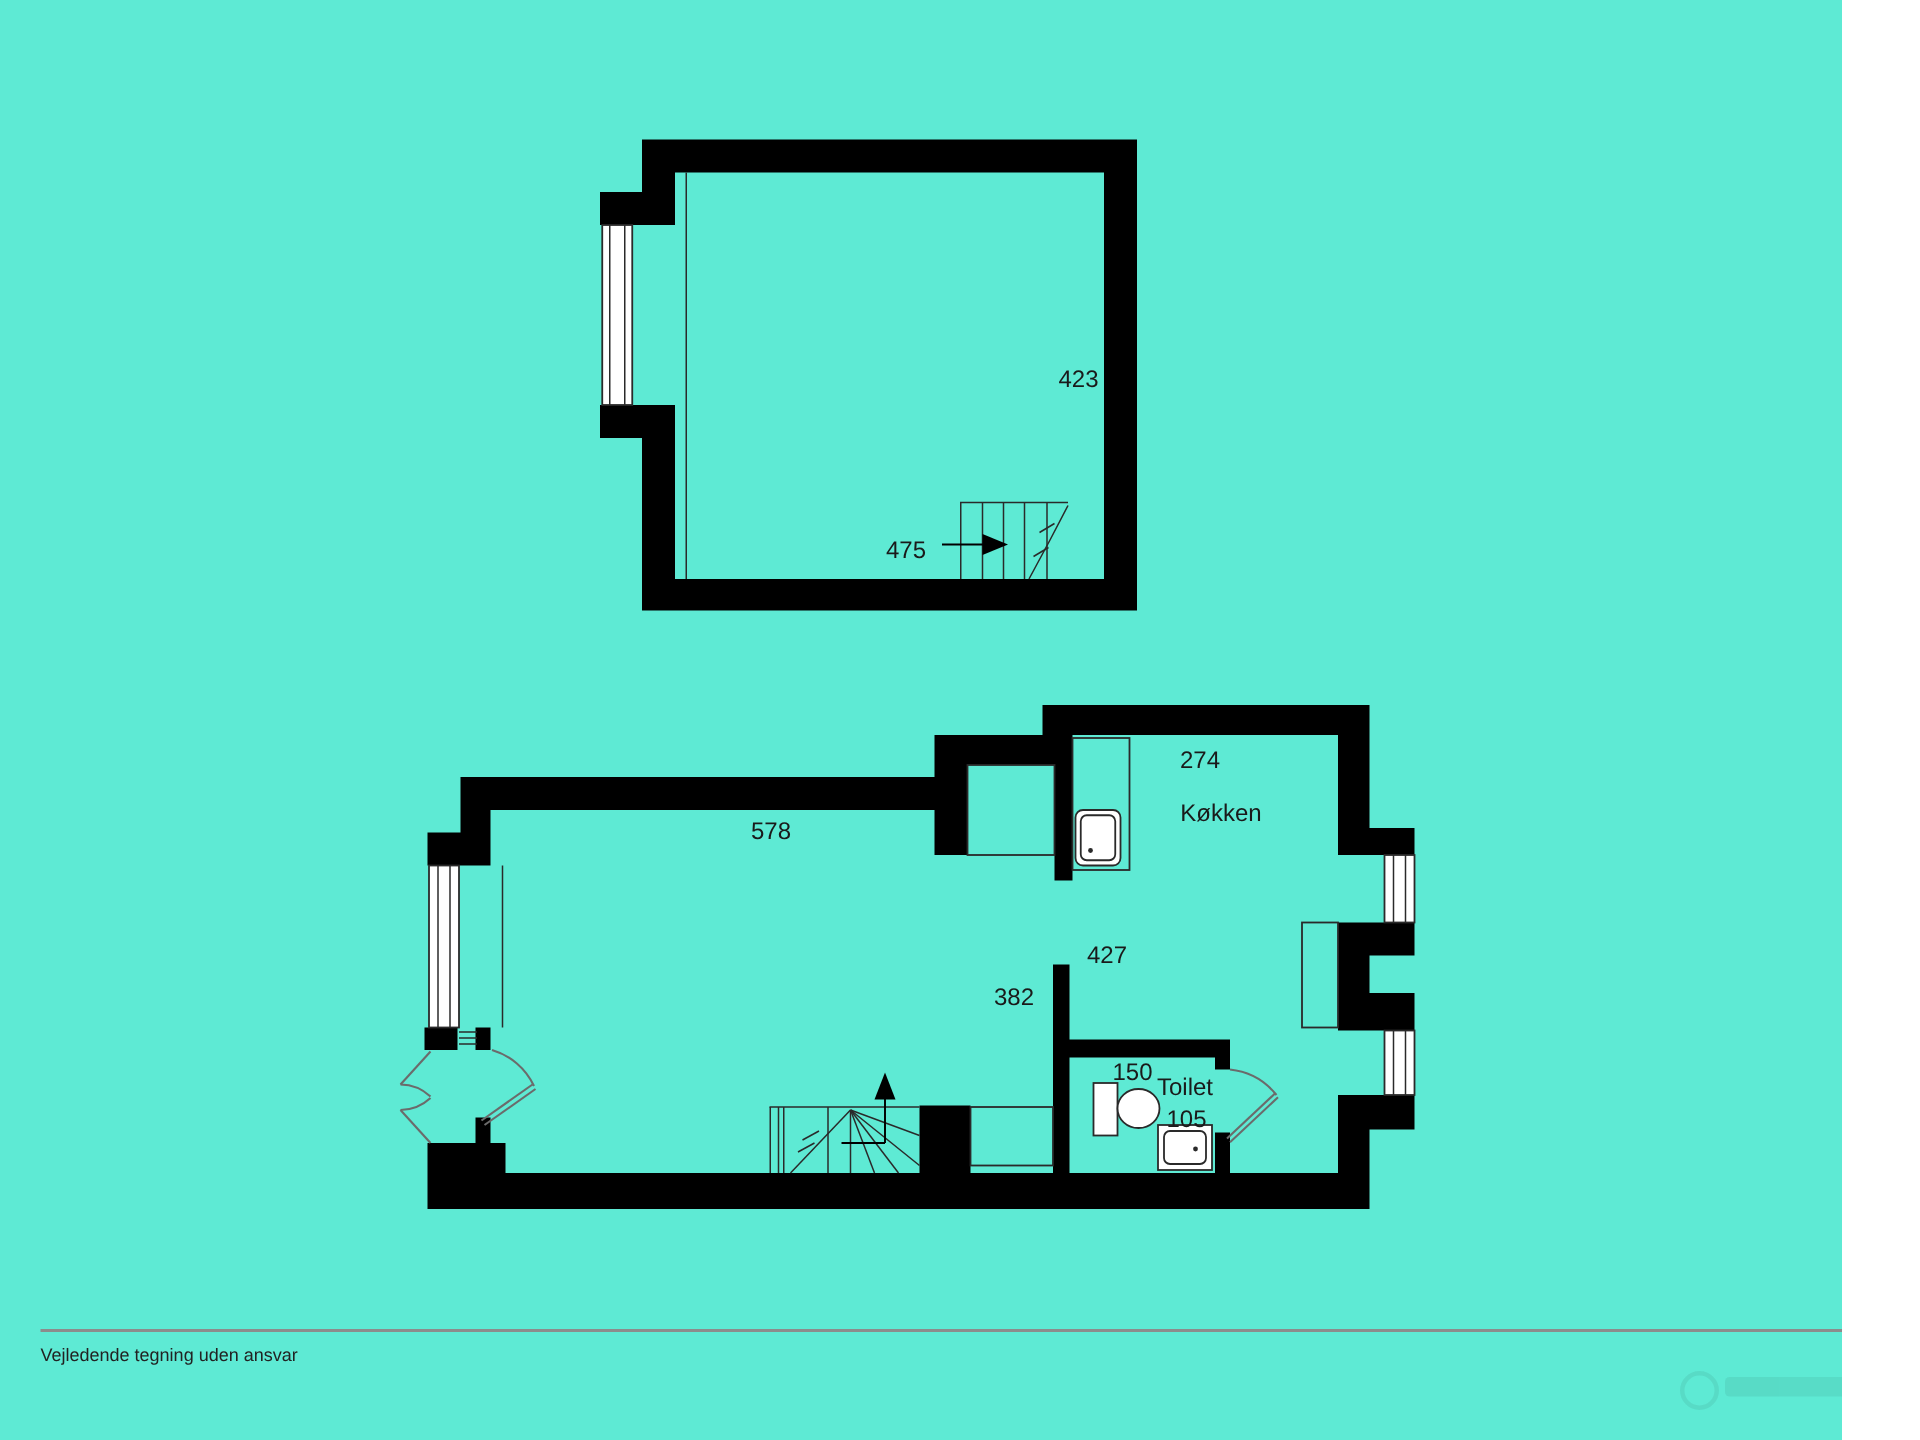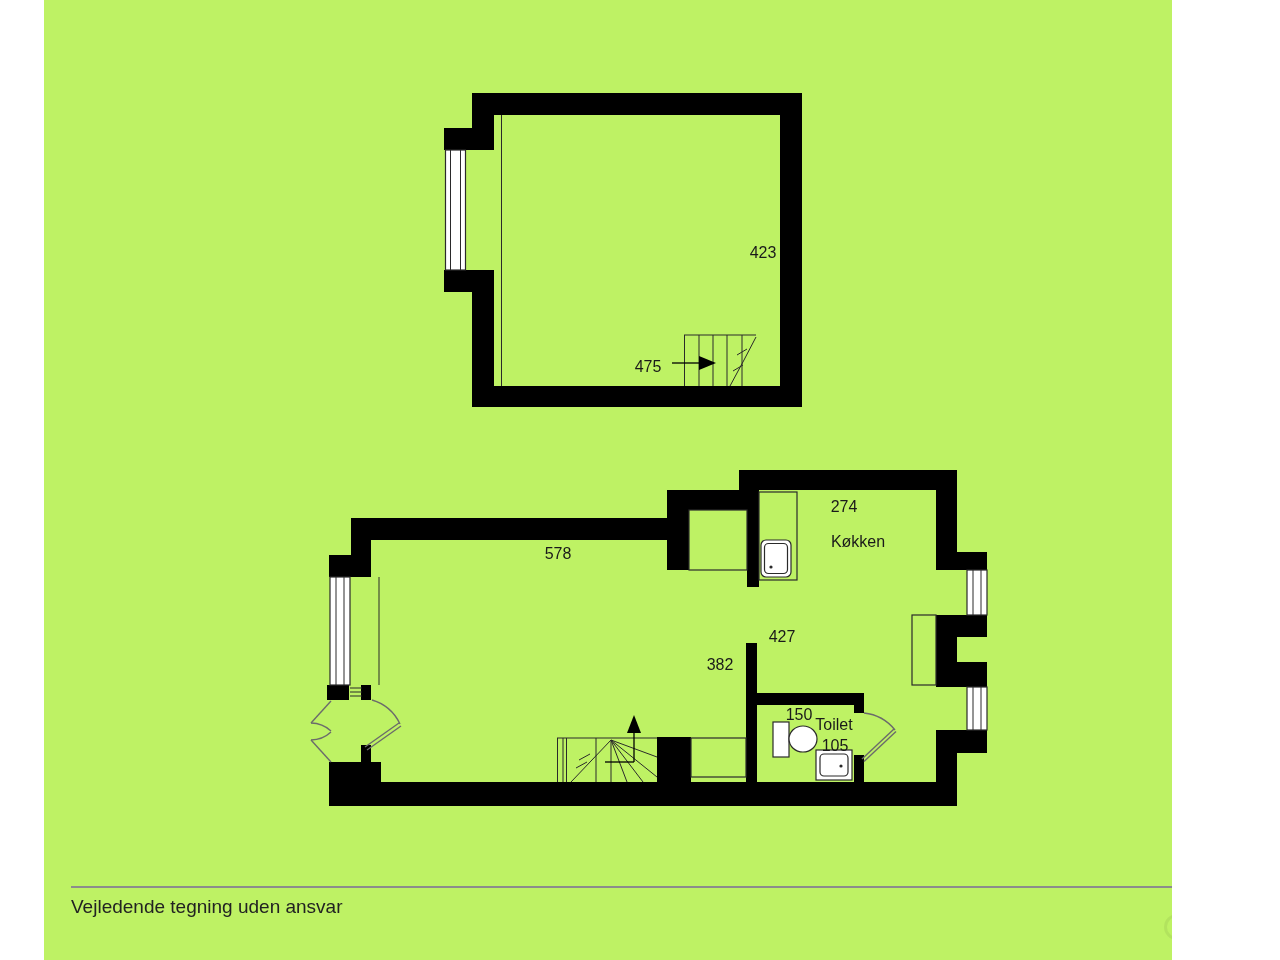--- a/index.html
+++ b/index.html
@@ -1,29 +1,29 @@
 <!DOCTYPE html>
 <html style="--wall: #000000; --text: #1a1a1a; --divider: #8c8c8c;"><head>
 <meta charset="utf-8">
 <style>
   :root { --wall:#000000; --line:#2a2a2a; --thin:#555555; --text:#1a1a1a; --divider:#8c8c8c; }
   html,body { margin:0; padding:0; background:#ffffff; }
-  .page { position:relative; width:1128px; height:960px; background:#bef264; overflow:hidden;
-          font-family:"Liberation Sans", sans-serif;margin-left:44px; }
+  .page { position:relative; width:1228px; height:960px; background:#5eead4; overflow:hidden;
+          font-family:"Liberation Sans", sans-serif; }
   svg { position:absolute; left:0; top:0; }
   .wall  { fill:var(--wall); stroke:none; }
   .thin  { fill:none; stroke:var(--line); stroke-width:1.2; }
   .thin2 { fill:#fff;  stroke:var(--line); stroke-width:1.2; }
   .hair  { fill:none; stroke:var(--line); stroke-width:1; }
   .door  { fill:none; stroke:#6b6b6b; stroke-width:1.4; }
   .dim   { fill:var(--text); font-size:16px; font-family:"Liberation Sans", sans-serif; }
   .room  { fill:var(--text); font-size:16px; font-family:"Liberation Sans", sans-serif; }
   .arrowline { stroke:#000; stroke-width:1.3; fill:none; }
   .arrowhead { fill:#000; stroke:none; }
-  .footer-text { position:absolute; left:27px; top:896px; color:#222; font-size:19px; }
+  .footer-text { position:absolute; left:27px; top:896px; color:#222; font-size:12px; }
   .divider { position:absolute; left:27px; top:886px; width:1223px; height:2px; background:var(--divider); }
   .watermark { position:absolute; left:1120px; top:912px; width:120px; height:26px; opacity:0.06; }
   .watermark .wm-circle { position:absolute; left:0; top:2px; width:20px; height:20px; border:3px solid #000; border-radius:50%; }
   .watermark .wm-bar { position:absolute; left:30px; top:6px; width:86px; height:13px; background:#000; border-radius:3px; }
 </style>
 </head>
 <body>
 
 <div class="page">
 

